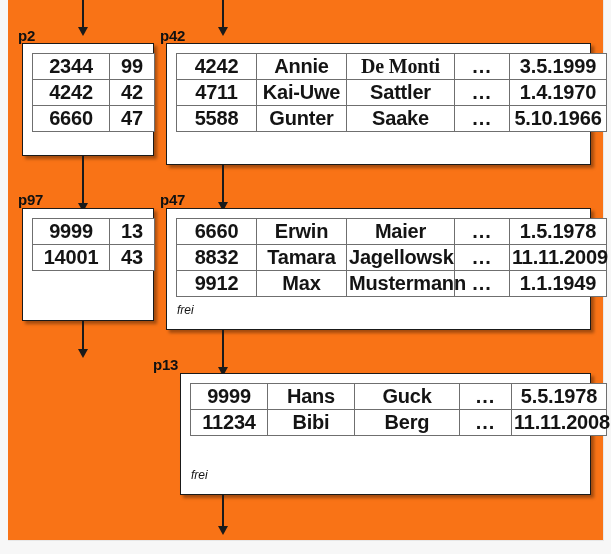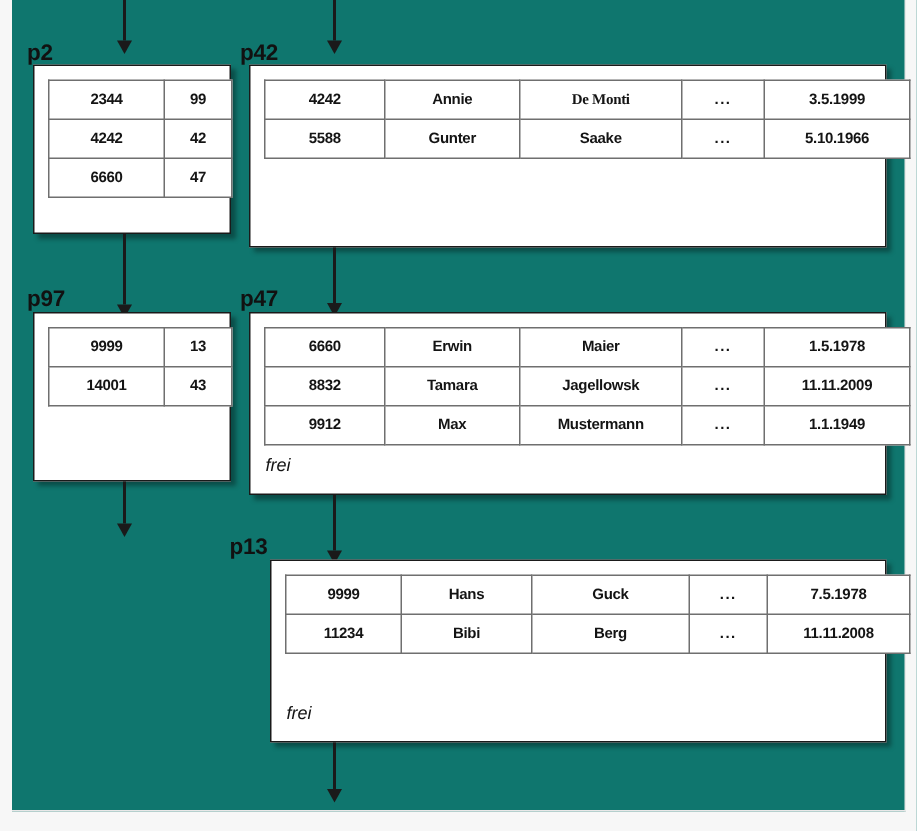--- a/index.html
+++ b/index.html
@@ -12,21 +12,21 @@
     height: 554px;
     font-family: "Liberation Sans", sans-serif;
     overflow: hidden;
   }
   #canvas {
     position: absolute;
     left: 8px;
     top: 0px;
     width: 595px;
     height: 540px;
-    background: #0f766e;
+    background: #f97316;
     border-right: 1px solid #e8e8e8;
     border-bottom: 1px solid #e8e8e8;
   }
   
   .page-box {
     position: absolute;
     background: #ffffff;
     border: 1.5px solid #1a1a1a;
     box-shadow: 3px 3px 3px rgba(0,0,0,0.35);
     box-sizing: border-box;
@@ -41,21 +41,21 @@
   }
   .rec-table {
     position: absolute;
     border-collapse: collapse;
     table-layout: fixed;
     background: #fff;
   }
   .rec-table td {
     border: 1.2px solid #6f6f6f;
     text-align: center;
-    font-size: 10px;
+    font-size: 20px;
     font-weight: 700;
     color: #141414;
     height: 25px;
     padding: 0 2px;
     white-space: nowrap;
     letter-spacing: -0.2px;
   }
   .rec-table td.dots {
     font-weight: 700;
     letter-spacing: 1px;
@@ -155,20 +155,27 @@
   <table class="rec-table" style="left:168px; top:53px; width:405px;">
     <tbody>
         <tr>
       <td style="width:75px;">4242</td>
       <td style="width:85px;">Annie</td>
       <td style="width:103px;font-family:Liberation Serif, serif;">De Monti</td>
       <td style="width:50px;" class="dots">...</td>
       <td style="width:92px;">3.5.1999</td>
     </tr>
     <tr>
+      <td>4711</td>
+      <td>Kai-Uwe</td>
+      <td>Sattler</td>
+      <td class="dots">...</td>
+      <td>1.4.1970</td>
+    </tr>
+    <tr>
       <td>5588</td>
       <td>Gunter</td>
       <td>Saake</td>
       <td class="dots">...</td>
       <td>5.10.1966</td>
     </tr>
   </tbody>
     </table>
 
   <div class="arrow" style="left:205px; top:165px; width:20px; height:46px;">
@@ -212,21 +219,21 @@
 
   <div class="page-label" style="left:145px; top:356px;">p13</div>
   <div class="page-box" style="left:172px; top:373px; width:411px; height:122px;"></div>
   <table class="rec-table" style="left:182px; top:383px; width:391px;">
     <tbody>
         <tr>
       <td style="width:72px;">9999</td>
       <td style="width:82px;">Hans</td>
       <td style="width:100px;margin-top:33px;">Guck</td>
       <td style="width:47px;" class="dots">...</td>
-      <td style="width:90px;">7.5.1978</td>
+      <td style="width:90px;">5.5.1978</td>
     </tr>
     <tr>
       <td>11234</td>
       <td>Bibi</td>
       <td>Berg</td>
       <td class="dots">...</td>
       <td>11.11.2008</td>
     </tr>
   </tbody>
     </table>

